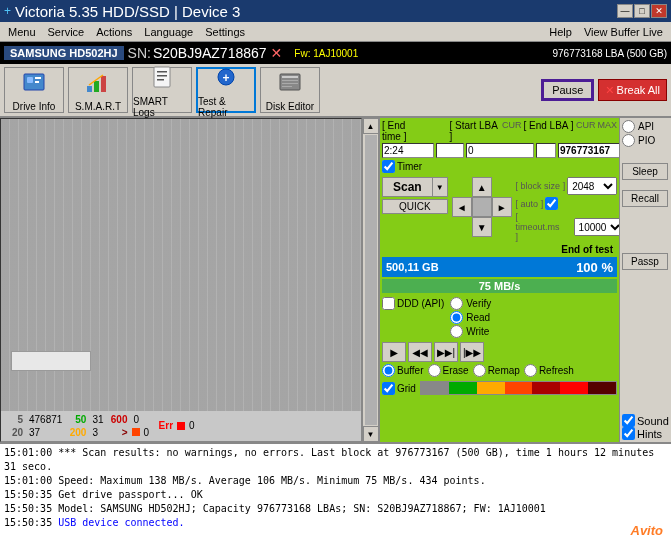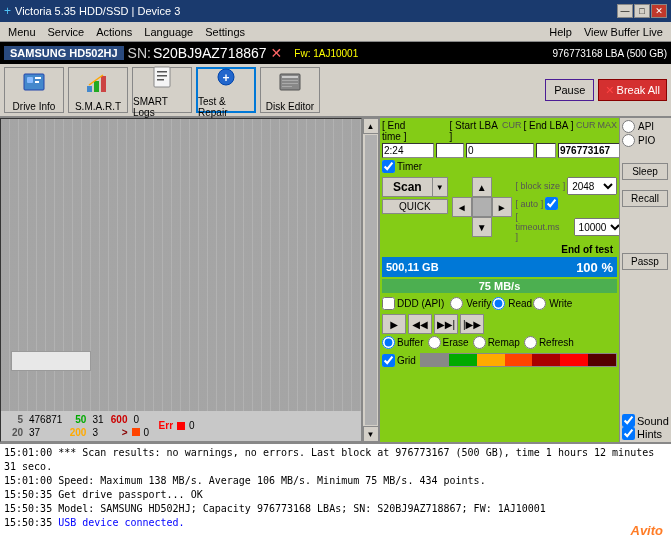--- a/index.html
+++ b/index.html
@@ -2,21 +2,21 @@
 <html><head>
   <meta charset="utf-8">
   <style>
     * { box-sizing: border-box; margin: 0; padding: 0; }
     body { font-family: 'Segoe UI', Tahoma, sans-serif; font-size: 11px; background: #d4d0c8; width: 671px; height: 540px; overflow: hidden; }
     
     
     .title-bar { background: #1a3a6e; color: white; display: flex; align-items: center; justify-content: space-between; padding: 2px 4px; height: 22px; }
     .title-bar-left { display: flex; align-items: center; gap: 4px; }
     .title-bar-icon { color: #4fc3f7; font-size: 12px; }
-    .title-bar-title { font-size: 11px; color: white; }
+    .title-bar-title { font-size: 15px; color: white; }
     .title-bar-controls { display: flex; gap: 1px; }
     .title-btn { width: 16px; height: 14px; background: #d4d0c8; border: 1px solid #888; font-size: 9px; display: flex; align-items: center; justify-content: center; cursor: pointer; color: black; }
     .title-btn.close { background: #c0392b; color: white; }
 
     
     .menu-bar { background: #d4d0c8; display: flex; align-items: center; padding: 1px 2px; height: 20px; border-bottom: 1px solid #888; }
     .menu-item { padding: 1px 6px; font-size: 11px; cursor: pointer; }
 
     
     .device-bar { background: #000000; display: flex; align-items: center; height: 22px; padding: 0 4px; gap: 4px; }
@@ -24,36 +24,36 @@
     .device-sn { color: #ccc; font-size: 14px; display: flex; align-items: center; gap: 2px; }
     .device-sn-val { color: white; }
     .device-close { color: #ff6666; cursor: pointer; margin-left: 2px; }
     .device-fw { color: #ffff00; font-size: 10px; margin-left: 8px; }
     .device-lba { color: white; font-size: 10px; margin-left: auto; }
 
     
     .toolbar { background: #d4d0c8; display: flex; align-items: center; padding: 2px 4px; height: 54px; border-bottom: 2px solid #888; gap: 4px; }
     .tool-btn { display: flex; flex-direction: column; align-items: center; justify-content: center; width: 60px; height: 46px; background: #d4d0c8; border: 1px solid #888; cursor: pointer; font-size: 10px; gap: 2px; }
     .tool-icon { font-size: 20px; line-height: 1; }
-    .pause-btn { background: #d4d0c8; border: 1px solid #4c1d95; padding: 2px 8px; cursor: pointer; font-size: 11px; margin-left: auto; height: 22px; }
+    .pause-btn { background: #d4d0c8; border: 3px solid #4c1d95; padding: 2px 8px; cursor: pointer; font-size: 11px; margin-left: auto; height: 22px; }
     .break-btn { background: #d43030; color: white; border: 1px solid #800; padding: 2px 6px; cursor: pointer; font-size: 11px; height: 22px; display: flex; align-items: center; }
     
     
     .scan-area { flex: 1; background: #c0c0c0; border: 1px inset #888; position: relative; overflow: hidden; min-height: 270px; }
     .scan-scrollbar { width: 16px; background: #d4d0c8; border-left: 1px solid #888; display: flex; flex-direction: column; align-items: center; }
     .scroll-btn { width: 16px; height: 16px; background: #d4d0c8; border: 1px solid #888; display: flex; align-items: center; justify-content: center; font-size: 8px; cursor: pointer; }
     .scroll-track { flex: 1; background: #b0b0b0; width: 12px; margin: 1px 2px; }
 
     
     .arrow-pad { display: grid; grid-template-columns: 20px 20px 20px; grid-template-rows: 20px 20px 20px; gap: 0; }
     .arrow-btn { width: 20px; height: 20px; background: #d4d0c8; border: 1px solid #888; display: flex; align-items: center; justify-content: center; font-size: 10px; cursor: pointer; }
     .arrow-center { background: #b0b0b0; }
 
     
-    .radio-group { display: flex; gap: 1px; font-size: 10px; }
+    .radio-group { display: flex; flex-direction: column; gap: 1px; font-size: 10px; }
     .radio-row { display: flex; align-items: center; gap: 3px; }
     .radio-row input[type=radio] { margin: 0; }
 
     
     .play-controls { display: flex; gap: 2px; margin-top: 2px; }
     .play-btn { width: 24px; height: 20px; background: #d4d0c8; border: 1px solid #888; display: flex; align-items: center; justify-content: center; font-size: 10px; cursor: pointer; }
 
     
     .erase-row { display: flex; align-items: center; gap: 4px; font-size: 10px; flex-wrap: wrap; }
     .erase-row input[type=radio] { margin: 0; }

